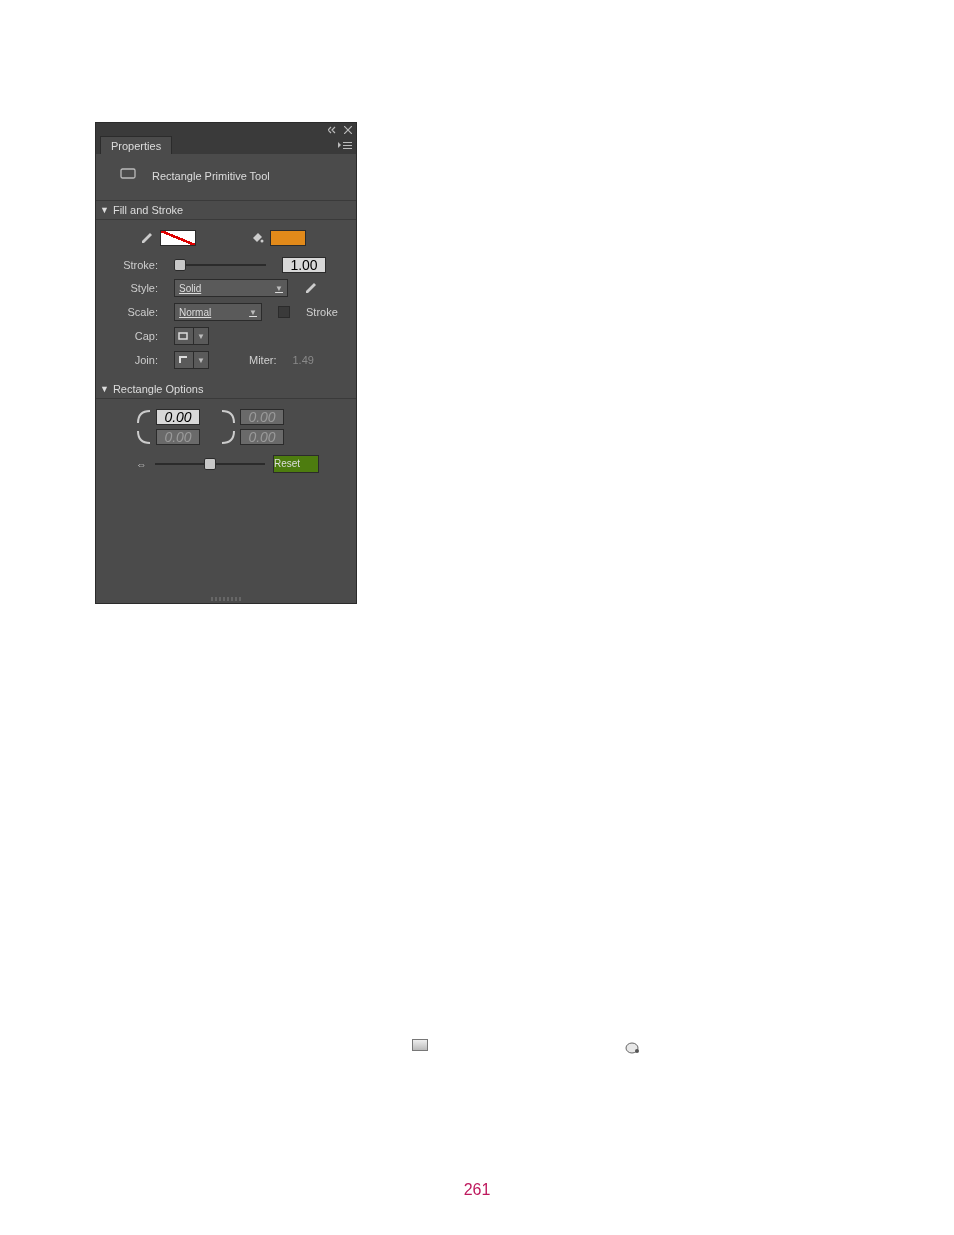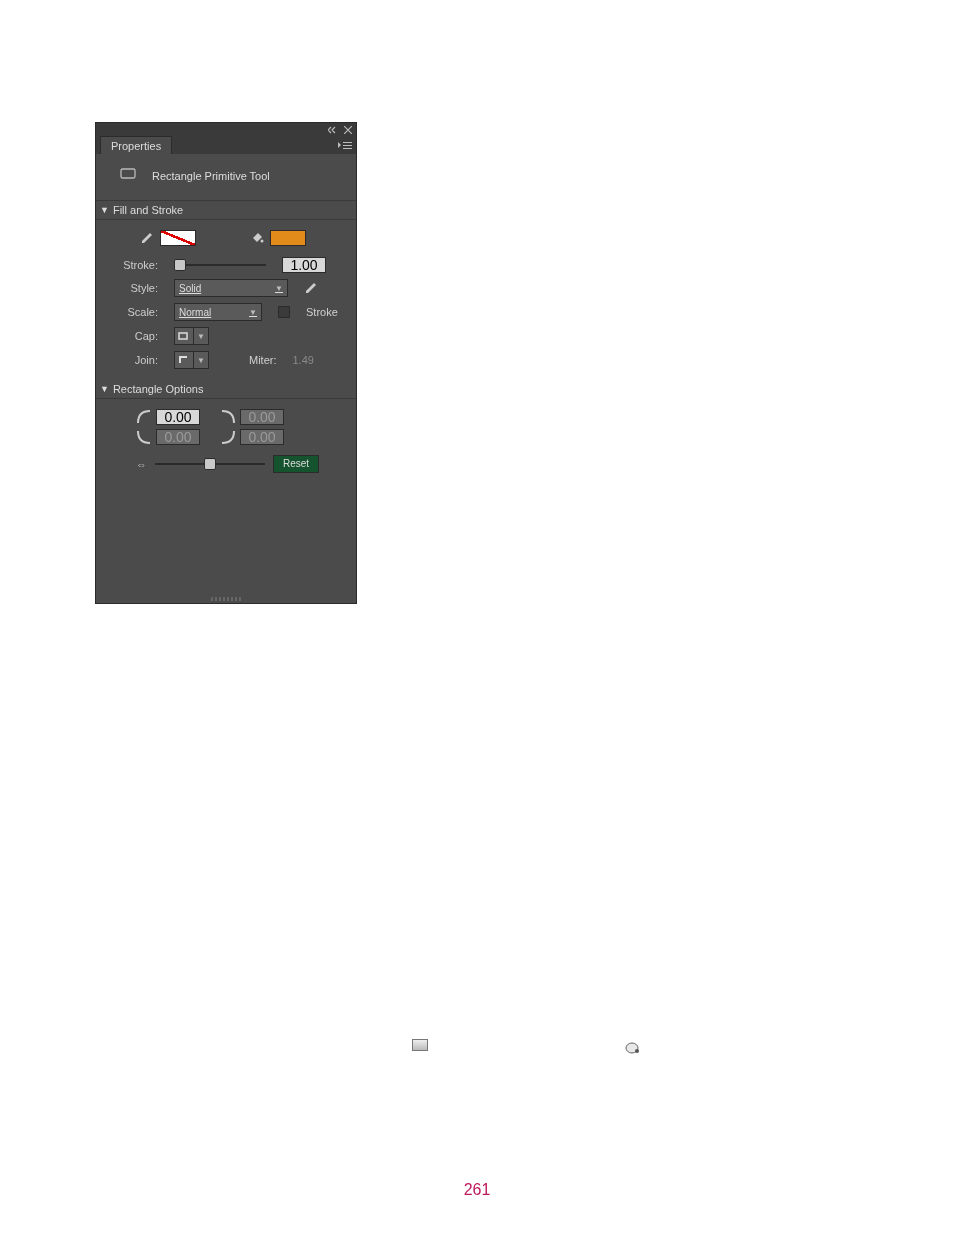--- a/index.html
+++ b/index.html
@@ -148,26 +148,26 @@
   .mini-dd {
     width:14px; height:16px; background:#5a5a5a;
     border:1px solid #2b2b2b; border-left:none;
     display:flex; align-items:center; justify-content:center;
     font-size:8px; color:#bbb;
   }
   .muted { color:#8a8a8a; }
   
   .corners { display:flex; gap:20px; padding:4px 0 4px 30px; }
   .corner-col { display:flex; flex-direction:column; gap:4px; }
-  .corner-cell { display:flex; align-items:center; gap:4px; }
+  .corner-cell { display:flex; align-items:center; gap:4px;font-style:italic; }
   .corner-arc { width:16px; height:16px; }
   .reset-btn {
     width:44px; height:16px;
-    background:#14532d; border:1px solid #2b2b2b;
-    text-align:center; line-height:16px;
+    background:#4d7c0f; border:1px solid #2b2b2b;
+    line-height:16px;
     font-size:10px; color:#ddd;
   }
   .linkrow {
     display:flex; align-items:center; gap:8px;
     padding-left:30px; padding-top:6px;
   }
   .link-icon { font-size:11px; color:#ddd; }
   .gripper {
     position:absolute; bottom:2px; left:50%; transform:translateX(-50%);
     width:30px; height:4px;

